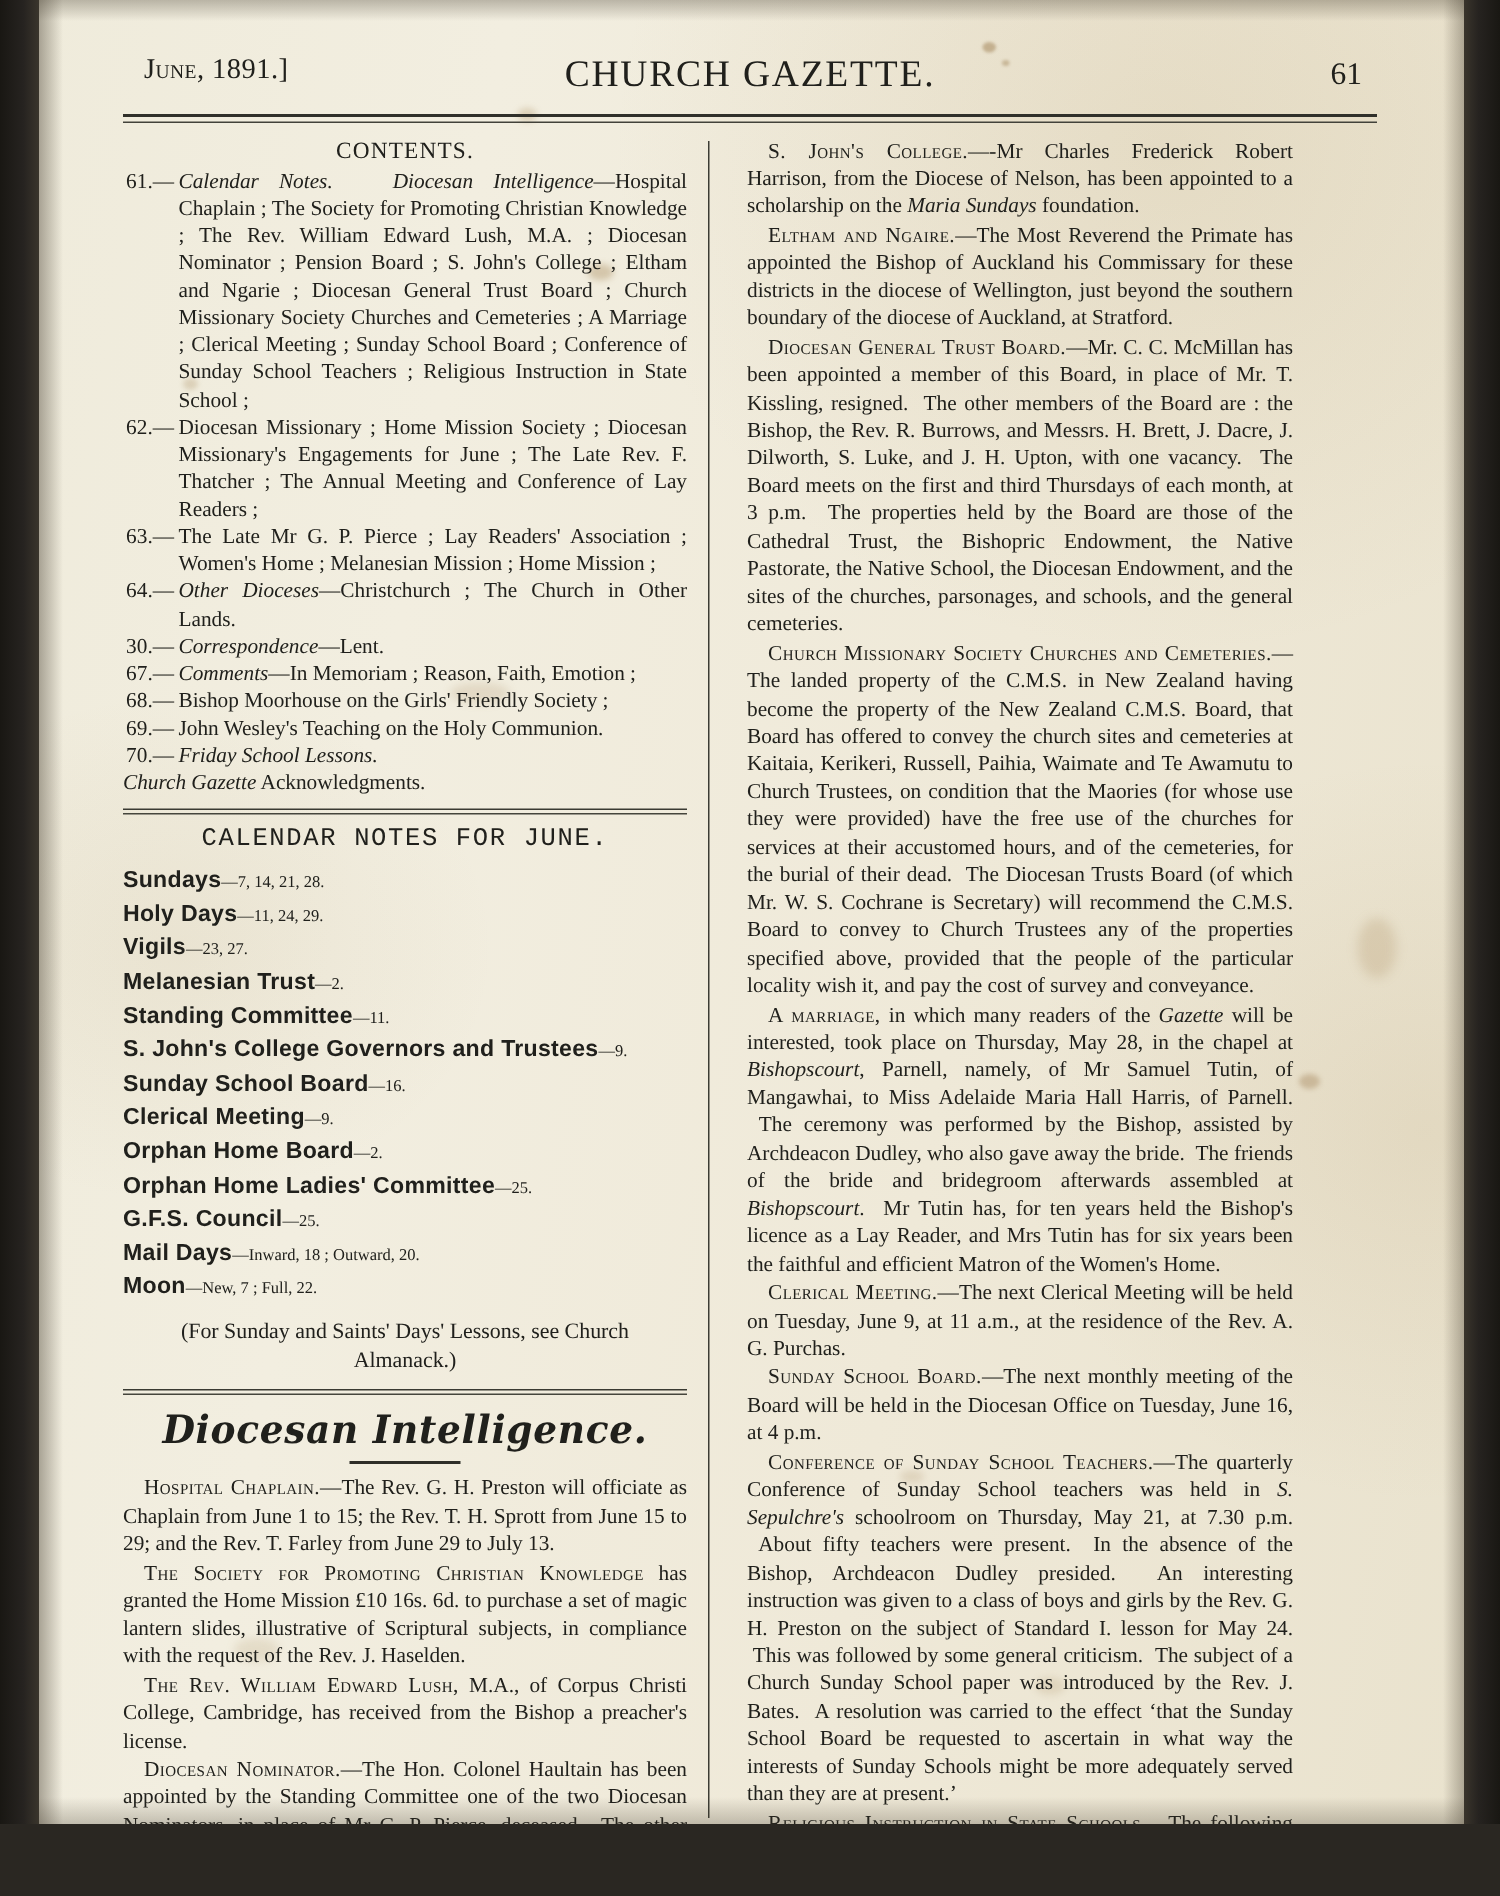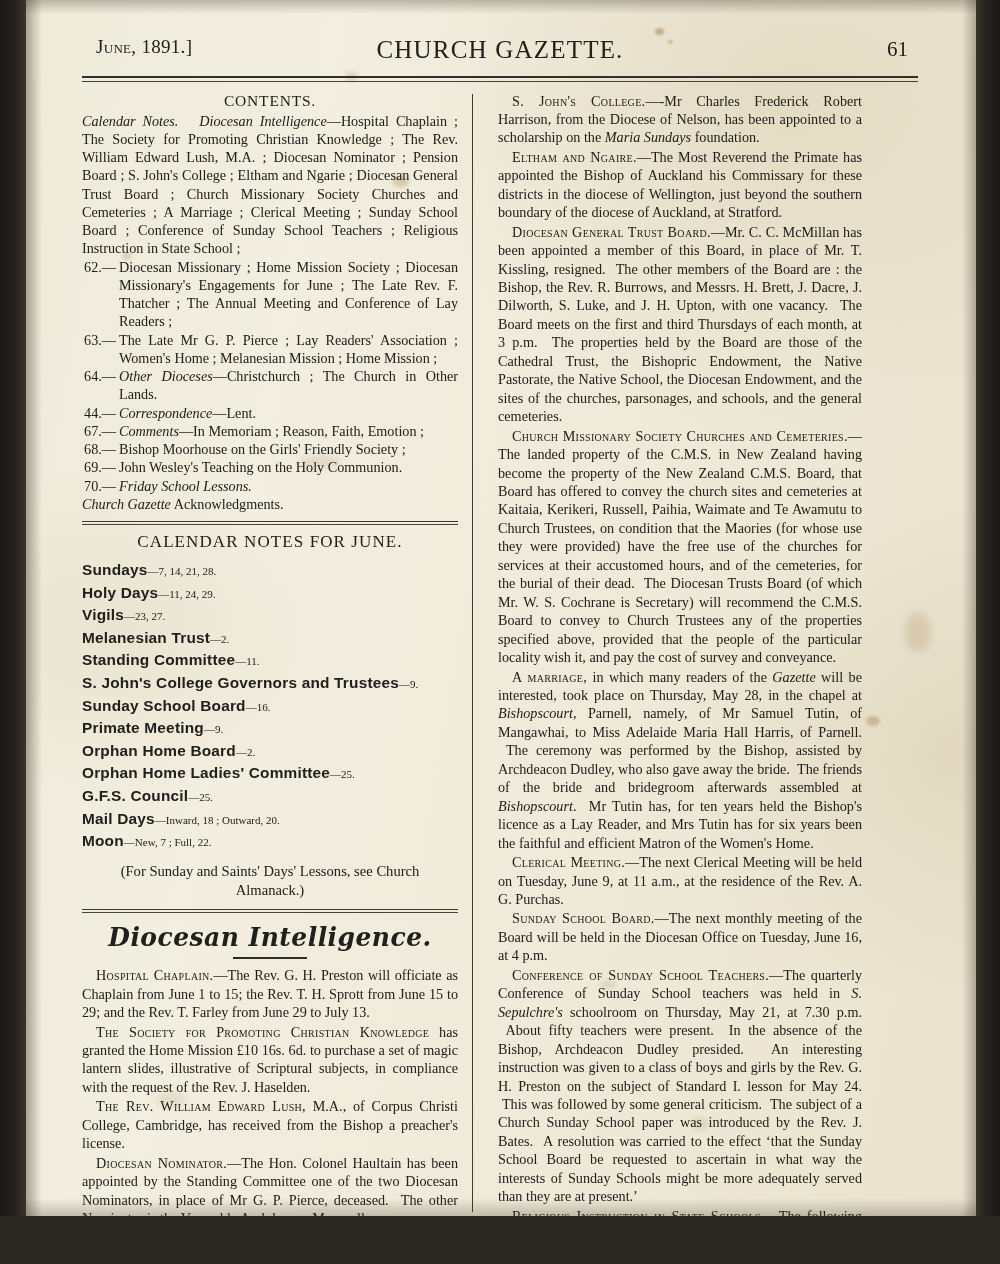--- a/index.html
+++ b/index.html
@@ -160,20 +160,21 @@
     font-size: 14.2px;
     line-height: 1.285;
   }
 
   
   .cal-head {
     text-align: center;
     font-size: 17px;
     letter-spacing: 1.1px;
     margin: 7px 0 7px 0;
+    font-family: Liberation Mono, monospace;
   }
   .cal-line {
     font-size: 15px;
     line-height: 1.44;
     white-space: nowrap;
   }
   .cal-label {
     font-family: "Liberation Sans", sans-serif;
     font-weight: bold;
     font-size: 15.4px;
@@ -240,36 +241,37 @@
 
     <div class="cols">
       <div class="col-rule"></div>
 
       <div class="col left">
 
         <div class="contents-head">CONTENTS.</div>
 
         <div id="toc-list">
             <div class="toc-item">
+              <div class="toc-num">61.—</div>
               <div class="toc-txt"><span class="it">Calendar Notes. &nbsp;&nbsp;Diocesan Intelligence</span>—Hospital Chaplain ; The Society for Promoting Christian Knowledge ; The Rev. William Edward Lush, M.A. ; Diocesan Nominator ; Pension Board ; S. John's College ; Eltham and Ngarie ; Diocesan General Trust Board ; Church Missionary Society Churches and Cemeteries ; A Marriage ; Clerical Meeting ; Sunday School Board ; Conference of Sunday School Teachers ; Religious Instruction in State School ;</div>
             </div>
             <div class="toc-item">
               <div class="toc-num">62.—</div>
               <div class="toc-txt">Diocesan Missionary ; Home Mission Society ; Diocesan Missionary's Engagements for June ; The Late Rev. F. Thatcher ; The Annual Meeting and Conference of Lay Readers ;</div>
             </div>
             <div class="toc-item">
               <div class="toc-num">63.—</div>
               <div class="toc-txt">The Late Mr G. P. Pierce ; Lay Readers' Association ; Women's Home ; Melanesian Mission ; Home Mission ;</div>
             </div>
             <div class="toc-item">
               <div class="toc-num">64.—</div>
               <div class="toc-txt"><span class="it">Other Dioceses</span>—Christchurch ; The Church in Other Lands.</div>
             </div>
             <div class="toc-item">
-              <div class="toc-num">44.—</div>
+              <div class="toc-num">30.—</div>
               <div class="toc-txt"><span class="it">Correspondence</span>—Lent.</div>
             </div>
             <div class="toc-item">
               <div class="toc-num">67.—</div>
               <div class="toc-txt"><span class="it">Comments</span>—In Memoriam ; Reason, Faith, Emotion ;</div>
             </div>
             <div class="toc-item">
               <div class="toc-num">68.—</div>
               <div class="toc-txt">Bishop Moorhouse on the Girls' Friendly Society ;</div>
             </div>
@@ -290,21 +292,21 @@
         <div class="cal-head">CALENDAR NOTES FOR JUNE.</div>
 
         <div id="cal-list">
             <div class="cal-line"><span class="cal-label">Sundays</span><span class="cal-val">—7, 14, 21, 28.</span></div>
             <div class="cal-line"><span class="cal-label">Holy Days</span><span class="cal-val">—11, 24, 29.</span></div>
             <div class="cal-line"><span class="cal-label">Vigils</span><span class="cal-val">—23, 27.</span></div>
             <div class="cal-line"><span class="cal-label">Melanesian Trust</span><span class="cal-val">—2.</span></div>
             <div class="cal-line"><span class="cal-label">Standing Committee</span><span class="cal-val">—11.</span></div>
             <div class="cal-line"><span class="cal-label">S. John's College Governors and Trustees</span><span class="cal-val">—9.</span></div>
             <div class="cal-line"><span class="cal-label">Sunday School Board</span><span class="cal-val">—16.</span></div>
-            <div class="cal-line"><span class="cal-label">Primate Meeting</span><span class="cal-val">—9.</span></div>
+            <div class="cal-line"><span class="cal-label">Clerical Meeting</span><span class="cal-val">—9.</span></div>
             <div class="cal-line"><span class="cal-label">Orphan Home Board</span><span class="cal-val">—2.</span></div>
             <div class="cal-line"><span class="cal-label">Orphan Home Ladies' Committee</span><span class="cal-val">—25.</span></div>
             <div class="cal-line"><span class="cal-label">G.F.S. Council</span><span class="cal-val">—25.</span></div>
             <div class="cal-line"><span class="cal-label">Mail Days</span><span class="cal-val">—Inward, 18 ; Outward, 20.</span></div>
             <div class="cal-line"><span class="cal-label">Moon</span><span class="cal-val">—New, 7 ; Full, 22.</span></div>
           </div>
 
         <div class="cal-foot">(For Sunday and Saints' Days' Lessons, see Church Almanack.)</div>
 
         <div class="rule-double thin" style="margin-top:9px;"></div>

